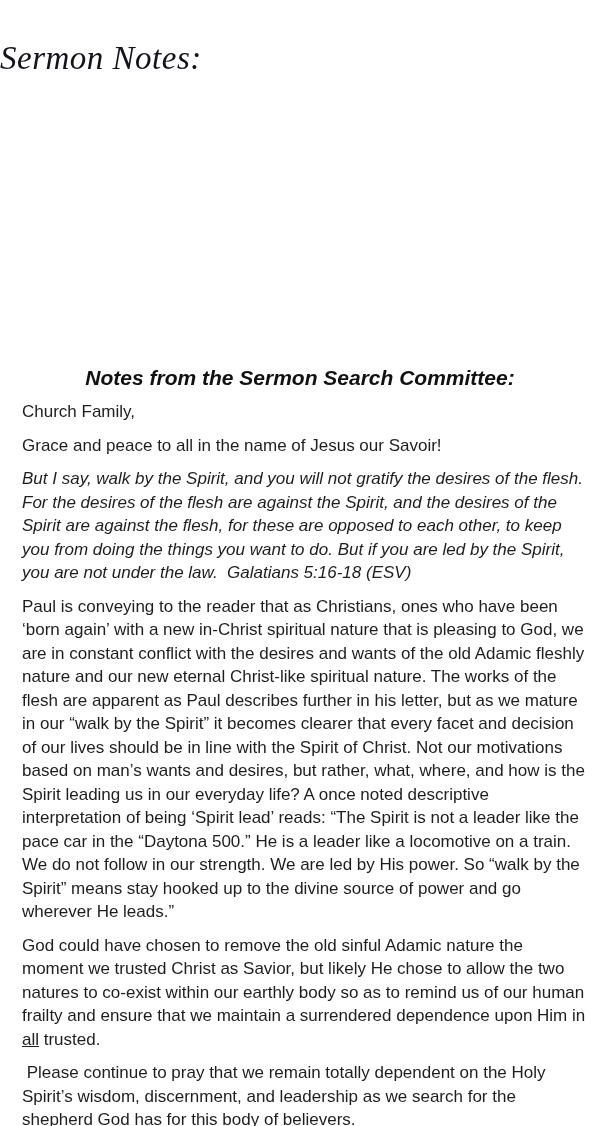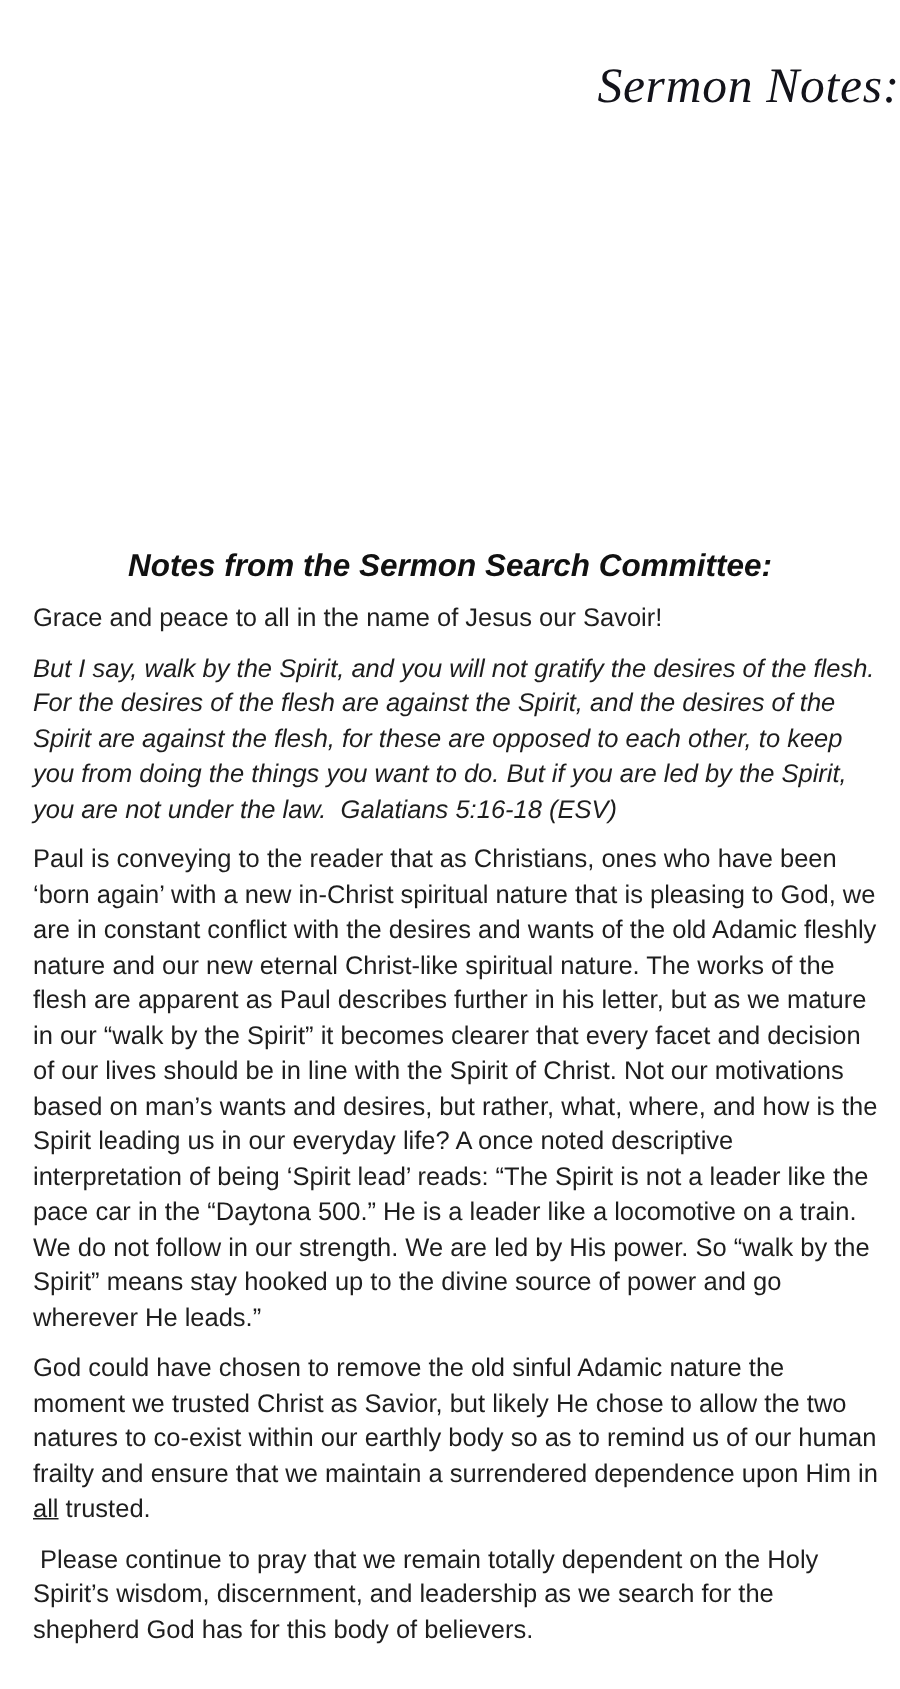--- a/index.html
+++ b/index.html
@@ -17,21 +17,21 @@
     overflow: hidden;
     background: #ffffff;
   }
   .sermon-title {
     margin: 38px 0 0 0;
     font-family: "Liberation Serif", serif;
     font-style: italic;
     font-weight: normal;
     font-size: 33px;
     line-height: 40px;
-    text-align: right;
+    text-align: left;
     letter-spacing: 0.5px;
     color: #13131a;
   }
   .notes-space {
     height: 288px;
   }
   .committee-heading {
     margin: 0;
     font-family: "Liberation Sans", sans-serif;
     font-style: italic;
@@ -60,20 +60,21 @@
 <div class="page">
 
   <h1 class="sermon-title">Sermon Notes:</h1>
 
   <div class="notes-space"></div>
 
   <h2 class="committee-heading">Notes from the Sermon Search Committee:</h2>
 
   <div class="letter">
 
+    <p>Church Family,</p>
 
     <p>Grace and peace to all in the name of Jesus our Savoir!</p>
 
     <p class="scripture">But I say, walk by the Spirit, and you will not gratify the desires of the flesh. For the desires of the flesh are against the Spirit, and the desires of the Spirit are against the flesh, for these are opposed to each other, to keep you from doing the things you want to do. But if you are led by the Spirit, you are not under the law.  Galatians 5:16-18 (ESV)</p>
 
     <p>Paul is conveying to the reader that as Christians, ones who have been ‘born again’ with a new in-Christ spiritual nature that is pleasing to God, we are in constant conflict with the desires and wants of the old Adamic fleshly nature and our new eternal Christ-like spiritual nature. The works of the flesh are apparent as Paul describes further in his letter, but as we mature in our “walk by the Spirit” it becomes clearer that every facet and decision of our lives should be in line with the Spirit of Christ. Not our motivations based on man’s wants and desires, but rather, what, where, and how is the Spirit leading us in our everyday life? A once noted descriptive interpretation of being ‘Spirit lead’ reads: “The Spirit is not a leader like the pace car in the “Daytona 500.” He is a leader like a locomotive on a train. We do not follow in our strength. We are led by His power. So “walk by the Spirit” means stay hooked up to the divine source of power and go wherever He leads.”</p>
 
     <p><span>God could have chosen to remove the old sinful Adamic nature the moment we trusted Christ as Savior, but likely He chose to allow the two natures to co-exist within our earthly body so as to remind us of our human frailty and ensure that we maintain a surrendered dependence upon Him in </span><span class="u">all</span><span> trusted.</span></p>
 
     <p> Please continue to pray that we remain totally dependent on the Holy Spirit’s wisdom, discernment, and leadership as we search for the shepherd God has for this body of believers.</p>

